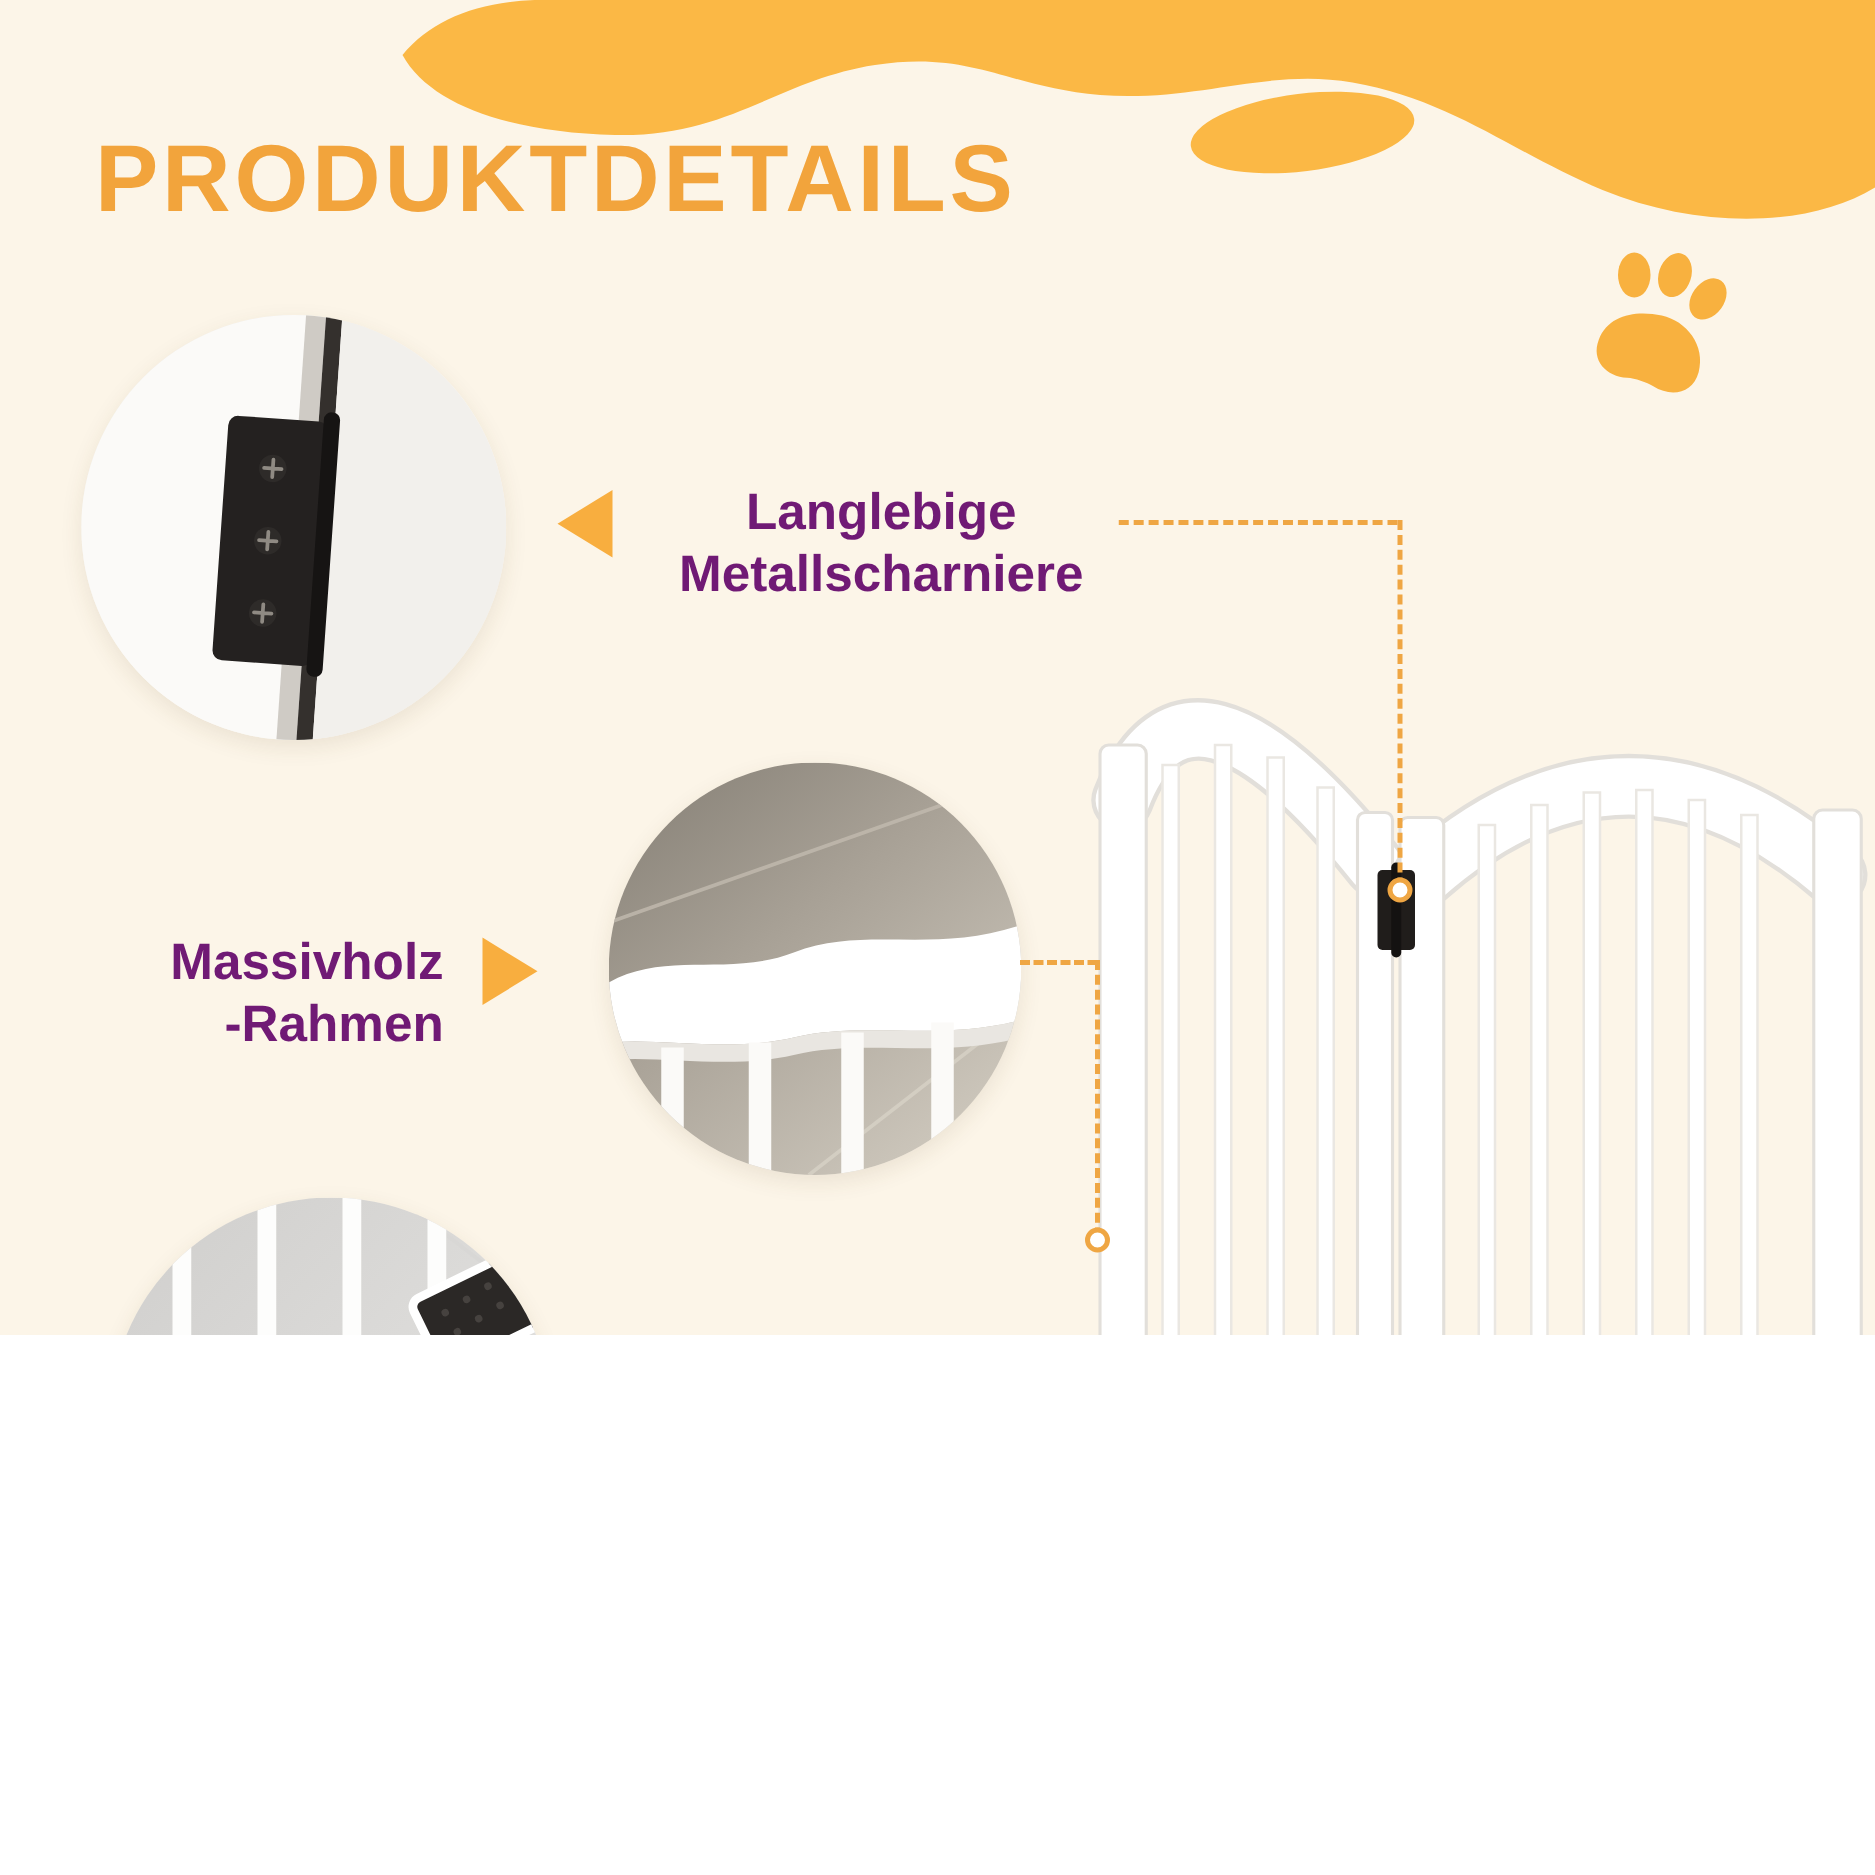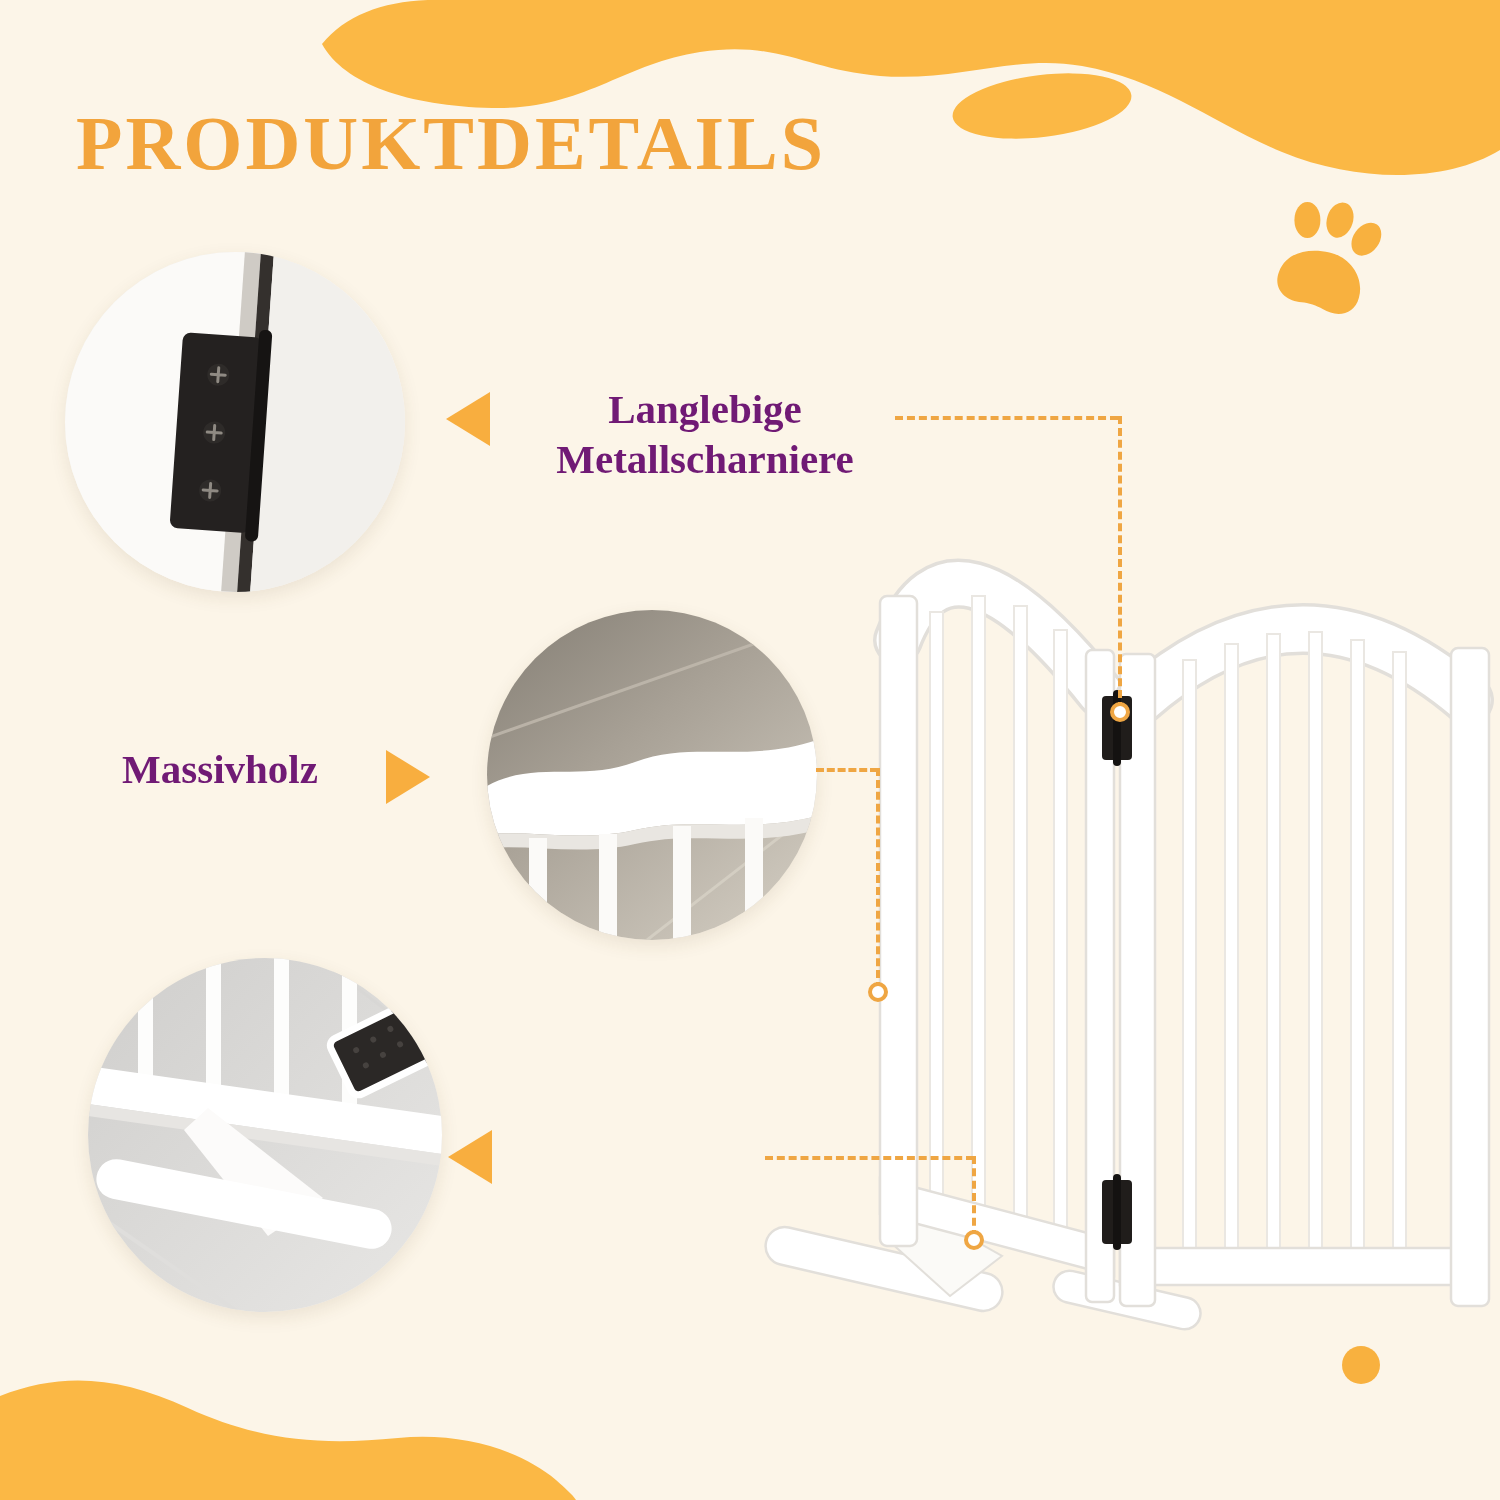--- a/index.html
+++ b/index.html
@@ -1,37 +1,37 @@
 <!DOCTYPE html>
 <html><head>
 <meta charset="utf-8">
 <style>
   html,body{margin:0;padding:0;background:#ffffff;}
   .canvas{
     position:relative;
-    width:1500px;height:1500px;
+    width:1500px;height:1068px;
     background:#FCF5E8;
     overflow:hidden;
-    font-family:Liberation Serif, serif;
+    font-family:Liberation Sans, sans-serif;
   }
   .abs{position:absolute;}
   
   .title{
     position:absolute;left:76px;top:100px;margin:0;
     font-size:76px;font-weight:800;letter-spacing:3px;
     color:#F2A43C;
   }
   
   .callout-label{
     position:absolute;color:#701a75;font-weight:700;
     font-size:41px;line-height:1.22;text-align:center;
   }
   .callout-label span{display:block;}
   .hinge-label{left:500px;top:384px;width:410px;}
-  .frame-label{left:85px;top:744px;width:270px;}
+  .frame-label{left:85px;top:744px;width:270px;text-align:right;}
   .feet-label{left:475px;top:1110px;width:285px;}
   
   .arrow{position:absolute;width:0;height:0;}
   .arrow.left{border-top:27px solid transparent;border-bottom:27px solid transparent;border-right:44px solid #F8AE3F;}
   .arrow.right{border-top:27px solid transparent;border-bottom:27px solid transparent;border-left:44px solid #F8AE3F;}
   .arrow1{left:446px;top:392px;}
   .arrow2{left:386px;top:750px;}
   .arrow3{left:448px;top:1130px;}
   
   .detail-circle{
@@ -238,15 +238,16 @@
   <div class="arrow left arrow1"></div>
   <div class="arrow right arrow2"></div>
   <div class="arrow left arrow3"></div>
 
   <div class="callout-label hinge-label">
     <span>Langlebige</span>
     <span>Metallscharniere</span>
   </div>
   <div class="callout-label frame-label">
     <span>Massivholz</span>
+    <span>-Rahmen</span>
   </div>
 
 </div>
 
 </body></html>

